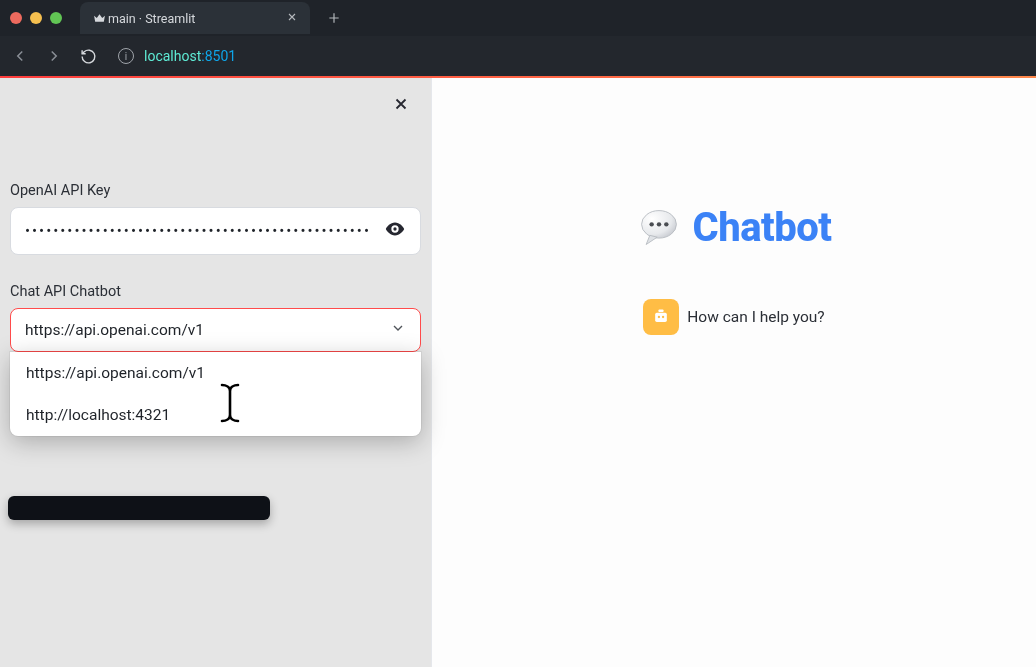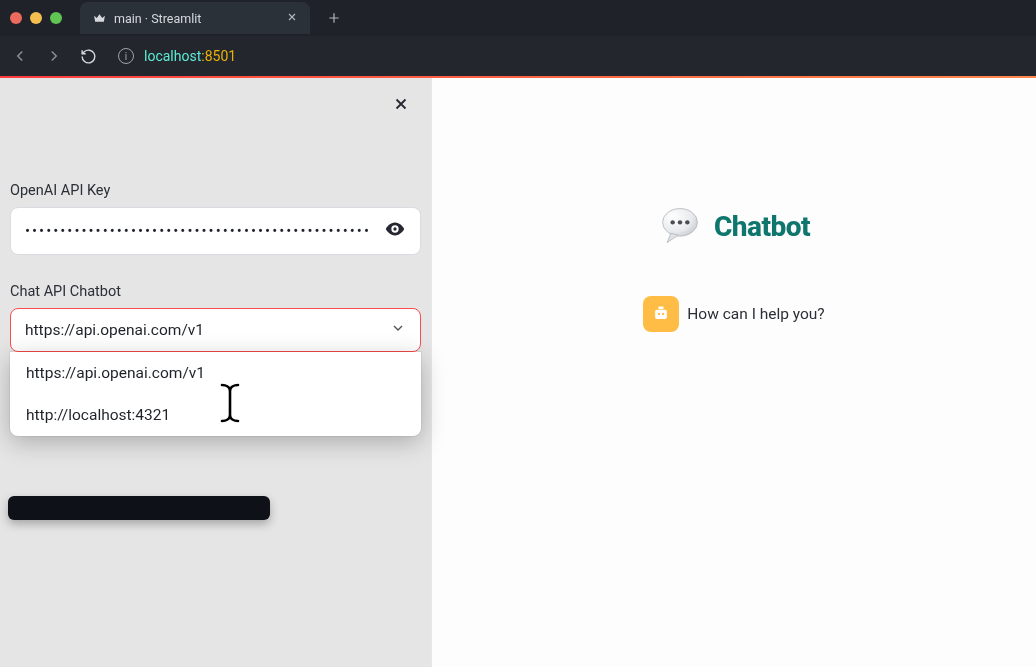--- a/index.html
+++ b/index.html
@@ -33,21 +33,21 @@
   .tl.red { background: #ed6a5e; }
   .tl.yellow { background: #f5bf4f; }
   .tl.green { background: #61c554; }
   .tab {
     display: flex;
     align-items: center;
     background: #2b3138;
     height: 32px;
     border-radius: 8px 8px 0 0;
     padding: 0 12px;
-    gap: 8px;
+    gap: 2px;
     color: #d6d9dd;
     font-size: 12.5px;
     min-width: 230px;
     justify-content: flex-start;
   }
   .tab .favicon {
     width: 14px; height: 14px;
     display:flex; align-items:center; justify-content:center;
     color:#d6d9dd;
   }
@@ -82,21 +82,21 @@
     gap: 10px;
     color: #c7ccd1;
     font-size: 14px;
     margin-left: 6px;
   }
   .url-pill .info {
     width: 16px;height:16px;border:1.5px solid #9fa4aa;border-radius:50%;
     display:flex;align-items:center;justify-content:center;font-size:10px;color:#9fa4aa;
   }
   .url-host { color:#5eead4; }
-  .url-port { color:#eab308; }
+  .url-port { color:#0ea5e9; }
 
   .accent-bar { height: 2px; background: linear-gradient(90deg,#ff3d3d,#ff884b); }
 
   
   .app {
     display: flex;
     height: calc(100% - 78px);
     background: #fdfdfd;
   }
 
@@ -204,23 +204,23 @@
     flex-direction: column;
     align-items: center;
     padding-top: 126px;
   }
   .heading {
     display: flex;
     align-items: center;
     gap: 12px;
   }
   .heading h1 {
-    font-size: 28px;
+    font-size: 40px;
     font-weight: 800;
-    color: #0f766e;
+    color: #3b82f6;
     letter-spacing: -0.5px;
   }
   .bubble-emoji {
     width: 44px; height: 44px;
     display:flex;align-items:center;justify-content:center;
   }
   .msg-row {
     display: flex;
     align-items: center;
     gap: 8px;

